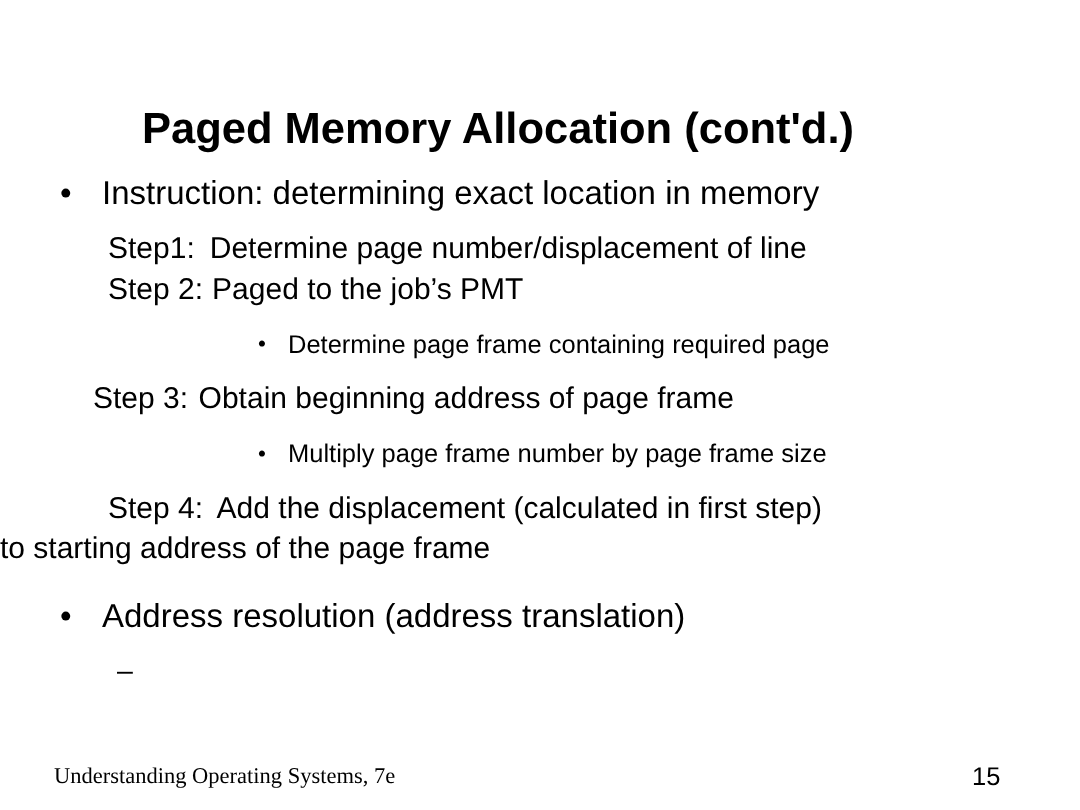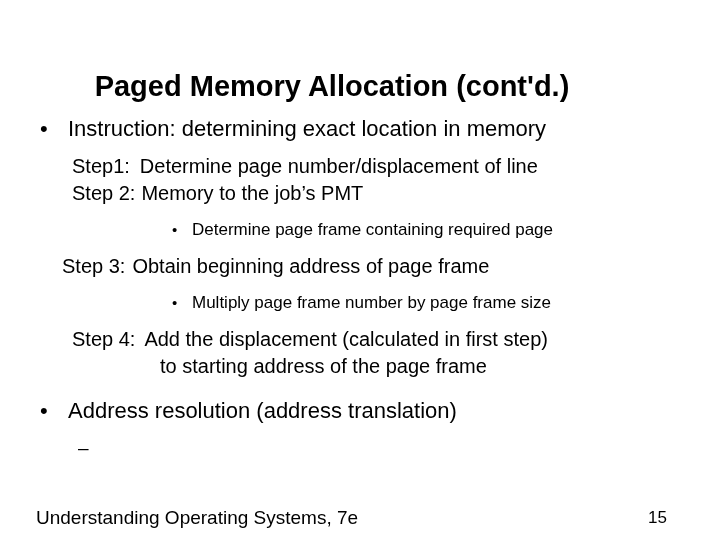--- a/index.html
+++ b/index.html
@@ -76,21 +76,20 @@
     display: inline-block;
   }
   .step-gap-1 { padding-right: 10px; }
   .step-gap-2 { padding-right: 6px; }
   .step-gap-3 { padding-right: 7px; }
   .step-gap-4 { padding-right: 9px; }
 
   .cont-line {
     font-size: 20px;
     line-height: 27px;
-    padding-left: 160px;
     white-space: nowrap;
     position: relative;
   }
 
   
   .lvl3 {
     font-size: 17px;
     line-height: 24px;
     padding-left: 192px;
     position: relative;
@@ -131,23 +130,24 @@
     position: absolute;
     left: 0;
     top: 507px;
     width: 720px;
     height: 30px;
   }
   .footer-text {
     position: absolute;
     left: 36px;
     top: 0;
-    font-size: 19px;
+    font-size: 15px;
     line-height: 22px;
     white-space: nowrap;
+    font-family: Liberation Serif, serif;
   }
   .footer-page {
     position: absolute;
     left: 648px;
     top: 0;
     font-size: 17px;
     line-height: 22px;
     white-space: nowrap;
   }
 </style>
@@ -164,21 +164,21 @@
       <span class="bullet">•</span><span>Instruction: determining exact location in memory</span>
     </div>
 
     <div class="spacer-sm"></div>
 
     <div class="line lvl2">
       <span class="step-label step-gap-1">Step1:</span><span>Determine page number/displacement of line</span>
     </div>
 
     <div class="line lvl2">
-      <span class="step-label step-gap-2">Step 2:</span><span>Memory to the job’s PMT</span>
+      <span class="step-label step-gap-2">Step 2:</span><span>Paged to the job’s PMT</span>
     </div>
 
     <div class="spacer-md"></div>
 
     <div class="line lvl3">
       <span class="bullet">•</span><span>Determine page frame containing required page</span>
     </div>
 
     <div class="spacer-md"></div>
 

